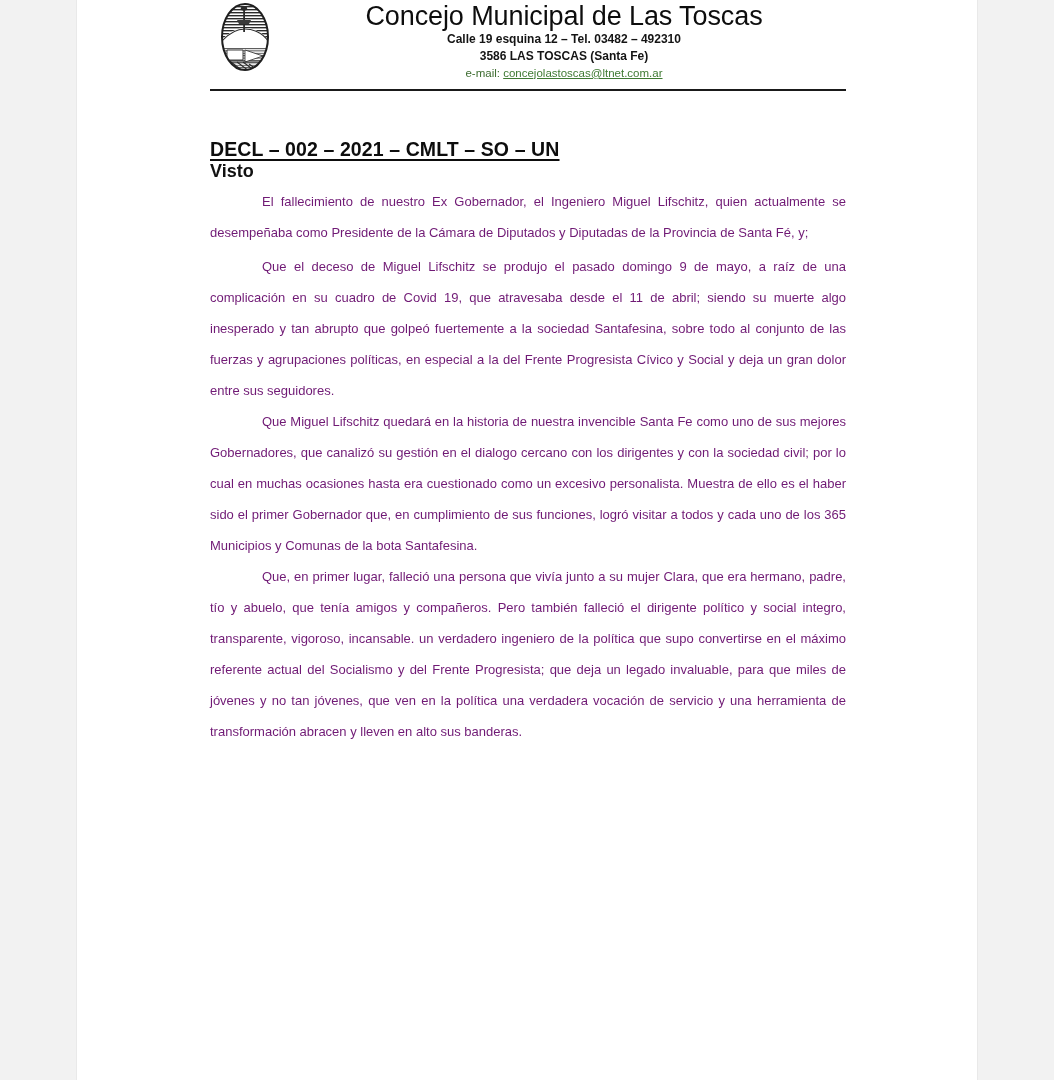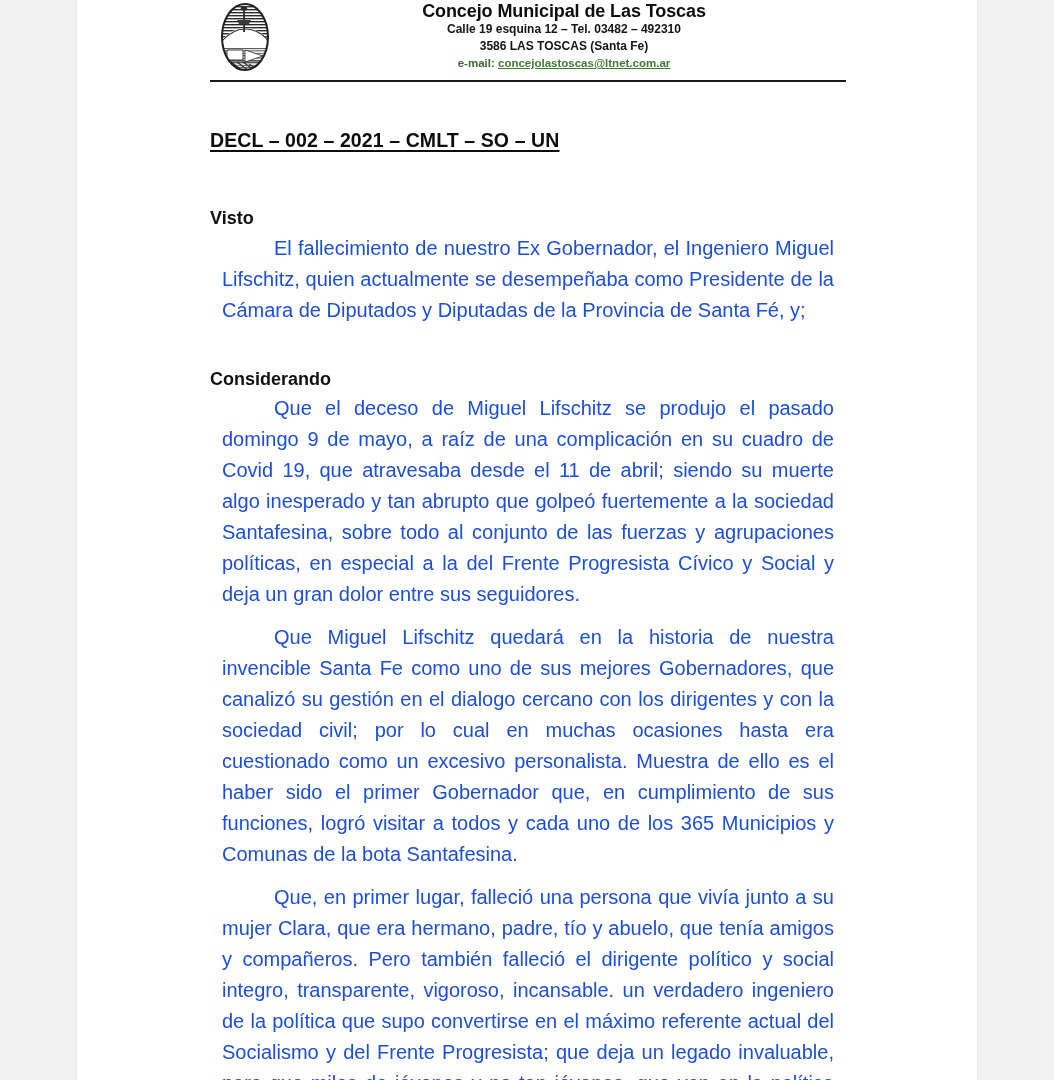--- a/index.html
+++ b/index.html
@@ -49,37 +49,37 @@
     height: 74px;
   }
   .crest svg { display: block; width: 100%; height: 100%; }
 
   .org-block {
     margin-left: 78px;
     text-align: center;
     padding-right: 6px;
   }
   .org-title {
-    font-size: 18px;
-    font-weight: bold;
+    font-size: 27px;
+    font-weight: normal;
     color: #0d0d0d;
     line-height: 1.08;
     letter-spacing: -0.1px;
     white-space: nowrap;
   }
   .org-line {
     font-size: 12px;
     font-weight: bold;
     color: #141414;
     line-height: 1.32;
     margin-top: 1px;
   }
   .org-email-line {
     font-size: 11.5px;
-    font-weight: bold;
+    font-weight: normal;
     line-height: 1.34;
     margin-top: 1px;
     color: #3c6b2f;
   }
   .org-email-label { color: #3c6b2f; }
   .org-email-addr {
     color: #3f7a33;
     text-decoration: underline;
     text-underline-offset: 1px;
   }
@@ -106,31 +106,31 @@
     text-decoration-thickness: 2px;
   }
 
   .section-heading {
     font-size: 18px;
     font-weight: bold;
     color: #111;
     margin-top: 0;
     margin-bottom: 0;
   }
-  .section-heading.visto { margin-top: 56px; }
+  .section-heading.visto { }
   .section-heading.considerando { margin-top: 43px; }
 
   .body-para {
-    font-size: 20px;
+    font-size: 13px;
     line-height: 31px;
-    color: #1d4ed8;
+    color: #701a75;
     text-align: justify;
     text-justify: inter-word;
     text-indent: 52px;
-    margin: 12px;
+    margin: 0;
     hyphens: none;
   }
   .visto-body { margin-top: 4px; }
   .considerando-body { margin-top: 3px; }
 </style>
 </head>
 <body>
 
 <div class="page">
   <div class="page-inner">
@@ -183,19 +183,18 @@
       <hr class="rule">
     </div>
 
     <div class="doc-number">
       <span>DECL – 002 – 2021 – CMLT – SO – UN</span>
     </div>
 
     <div class="section-heading visto">Visto</div>
     <p class="body-para visto-body">El fallecimiento de nuestro Ex Gobernador, el Ingeniero Miguel Lifschitz, quien actualmente se desempeñaba como Presidente de la Cámara de Diputados y Diputadas de la Provincia de Santa Fé, y;</p>
 
-    <div class="section-heading considerando">Considerando</div>
     <p class="body-para considerando-body">Que el deceso de Miguel Lifschitz se produjo el pasado domingo 9 de mayo, a raíz de una complicación en su cuadro de Covid 19, que atravesaba desde el 11 de abril; siendo su muerte algo inesperado y tan abrupto que golpeó fuertemente a la sociedad Santafesina, sobre todo al conjunto de las fuerzas y agrupaciones políticas, en especial a la del Frente Progresista Cívico y Social y deja un gran dolor entre sus seguidores.</p>
     <p class="body-para">Que Miguel Lifschitz quedará en la historia de nuestra invencible Santa Fe como uno de sus mejores Gobernadores, que canalizó su gestión en el dialogo cercano con los dirigentes y con la sociedad civil; por lo cual en muchas ocasiones hasta era cuestionado como un excesivo personalista. Muestra de ello es el haber sido el primer Gobernador que, en cumplimiento de sus funciones, logró visitar a todos y cada uno de los 365 Municipios y Comunas de la bota Santafesina.</p>
     <p class="body-para">Que, en primer lugar, falleció una persona que vivía junto a su mujer Clara, que era hermano, padre, tío y abuelo, que tenía amigos y compañeros. Pero también falleció el dirigente político y social integro, transparente, vigoroso, incansable. un verdadero ingeniero de la política que supo convertirse en el máximo referente actual del Socialismo y del Frente Progresista; que deja un legado invaluable, para que miles de jóvenes y no tan jóvenes, que ven en la política una verdadera vocación de servicio y una herramienta de transformación abracen y lleven en alto sus banderas.</p>
 
   </div>
 </div>
 
 </body></html>

